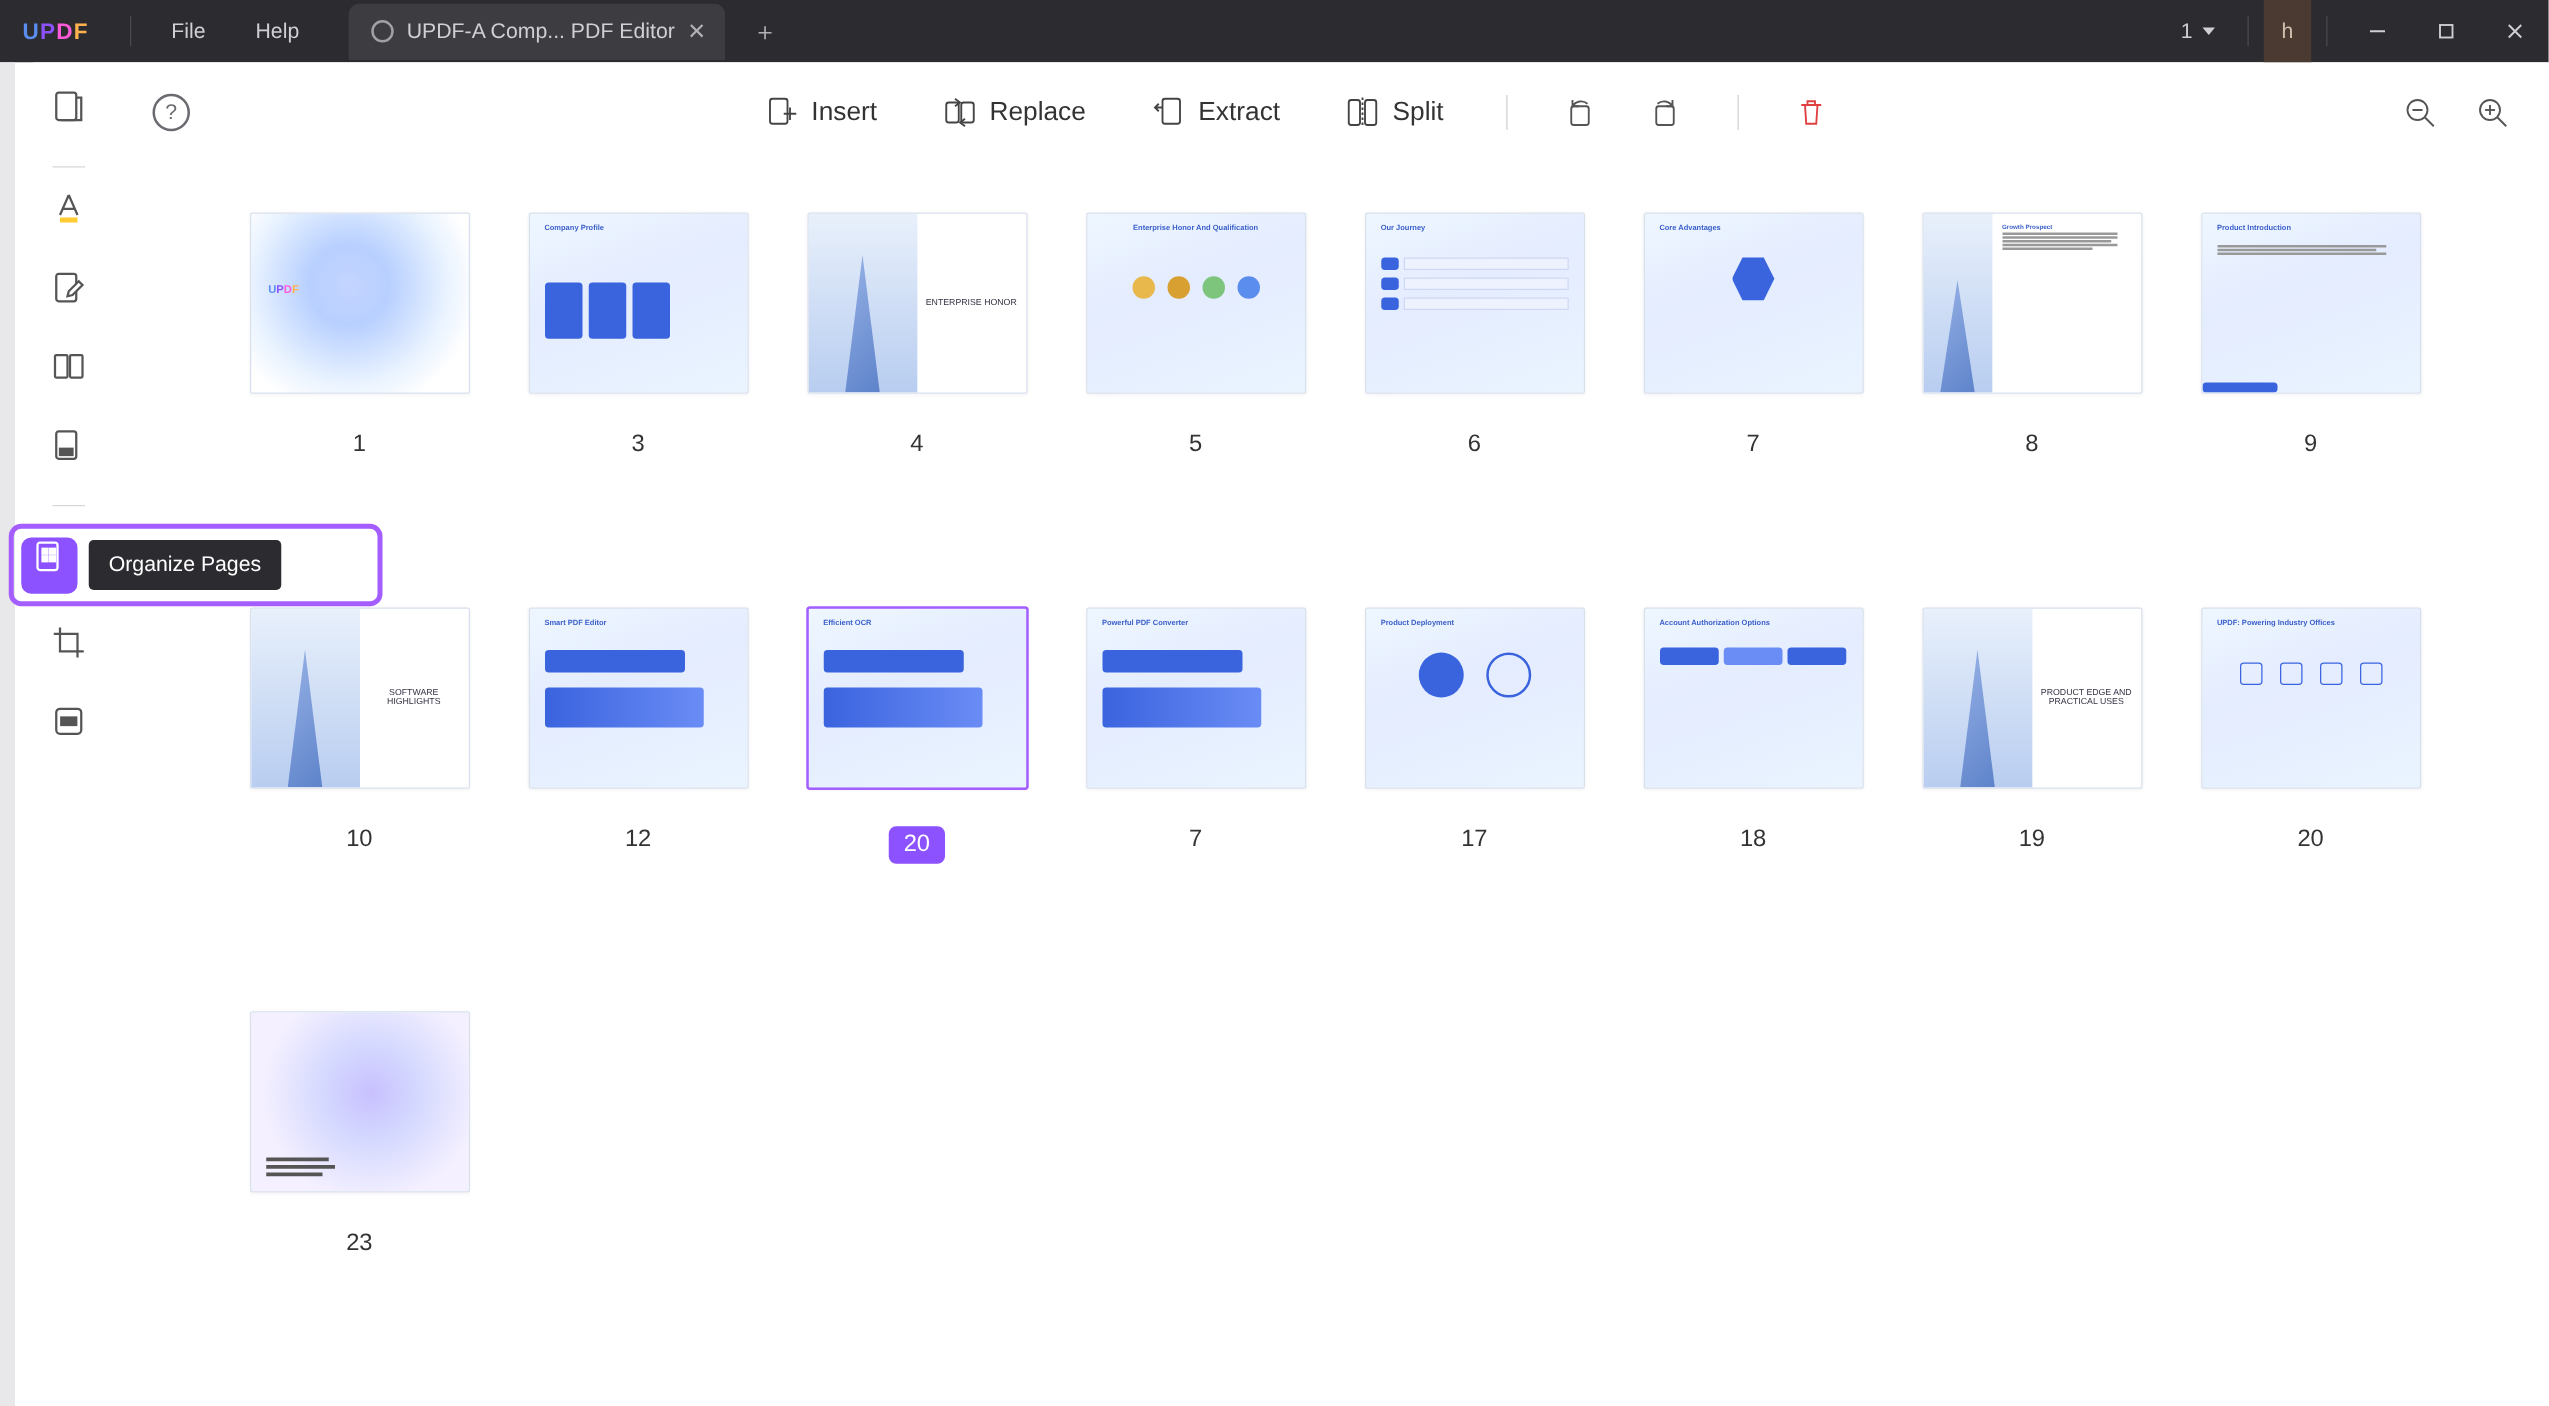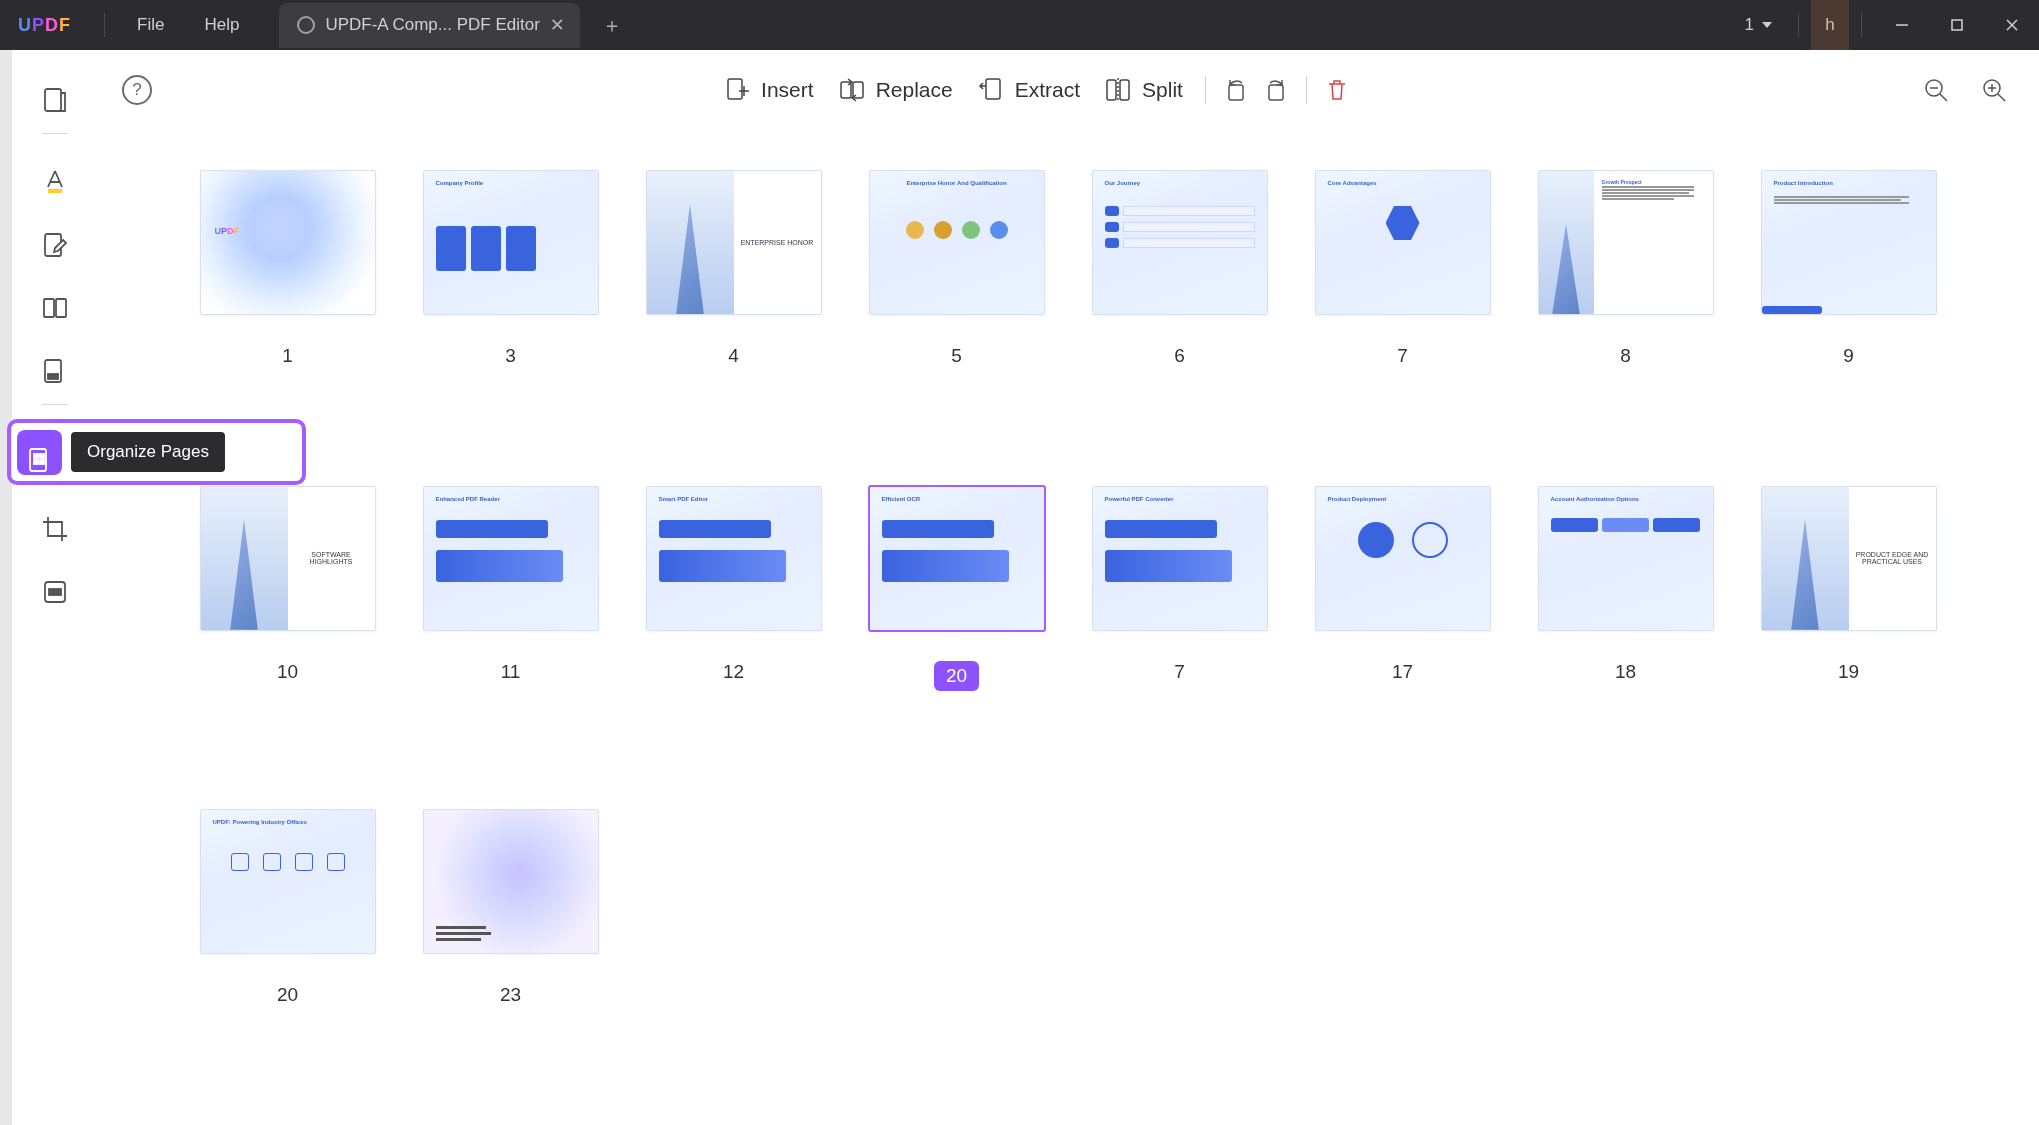--- a/index.html
+++ b/index.html
@@ -107,21 +107,21 @@
 .sidebar {
   width: 85px;
   display:flex;
   flex-direction:column;
   align-items:center;
   padding-top: 20px;
   gap: 18px;
 }
 .side-btn {
   width: 45px; height: 45px;
-  display:flex;align-items:flex-end;justify-content:center;
+  display:flex;align-items:flex-start;justify-content:center;
   border-radius: 8px;
   position:relative;
 }
 .side-btn svg { width:30px;height:30px; }
 .side-sep {
   width: 26px; height:1px; background:#d8d8dc;
 }
 .side-active {
   background: #8c52ff;
 }
@@ -351,21 +351,21 @@
             <rect x="5" y="5" width="20" height="20" rx="3"></rect>
             <rect x="9" y="12" width="12" height="6" fill="#555"></rect>
           </svg>
       </div>
     </div>
 
     <div class="workarea">
       <div class="toolbar">
         <div class="help-circle">?</div>
         <div style="flex:1"></div>
-        <div style="display:flex;align-items:center;">
+        <div style="display:flex;align-items:center;gap:28px;">
           <div class="tool-btn">
             <svg viewBox="0 0 28 28">
                 <rect x="5" y="3" width="14" height="20" rx="2"></rect>
                 <line x1="21" y1="10" x2="21" y2="20"></line>
                 <line x1="16" y1="15" x2="26" y2="15"></line>
               </svg>
             <span>Insert</span>
           </div>
           <div class="tool-btn">
             <svg viewBox="0 0 28 28">
@@ -546,30 +546,20 @@
               </div>
               <div class="m-half" style="background:#fff">
                 <div style="font-size:7px;text-align:center;color:#334;padding:0 6px">SOFTWARE HIGHLIGHTS</div>
               </div>
             </div>
             <div class="page-num">10</div>
           </div>
           <div class="thumb-cell">
             <div class="thumb">
               <div class="m-pad" style="width:100%">
-                <div class="m-title">Enhanced PDF Reader</div>
-                <div class="m-block" style="margin-top:18px;width:75%;height:18px;border-radius:3px"></div>
-                <div class="m-block" style="margin-top:12px;width:85%;height:32px;border-radius:3px;background:linear-gradient(90deg,#3a63de,#6a8cf5)"></div>
-              </div>
-            </div>
-            <div class="page-num">11</div>
-          </div>
-          <div class="thumb-cell">
-            <div class="thumb">
-              <div class="m-pad" style="width:100%">
                 <div class="m-title">Smart PDF Editor</div>
                 <div class="m-block" style="margin-top:18px;width:75%;height:18px;border-radius:3px"></div>
                 <div class="m-block" style="margin-top:12px;width:85%;height:32px;border-radius:3px;background:linear-gradient(90deg,#3a63de,#6a8cf5)"></div>
               </div>
             </div>
             <div class="page-num">12</div>
           </div>
           <div class="thumb-cell">
             <div class="thumb selected">
               <div class="m-pad" style="width:100%">

